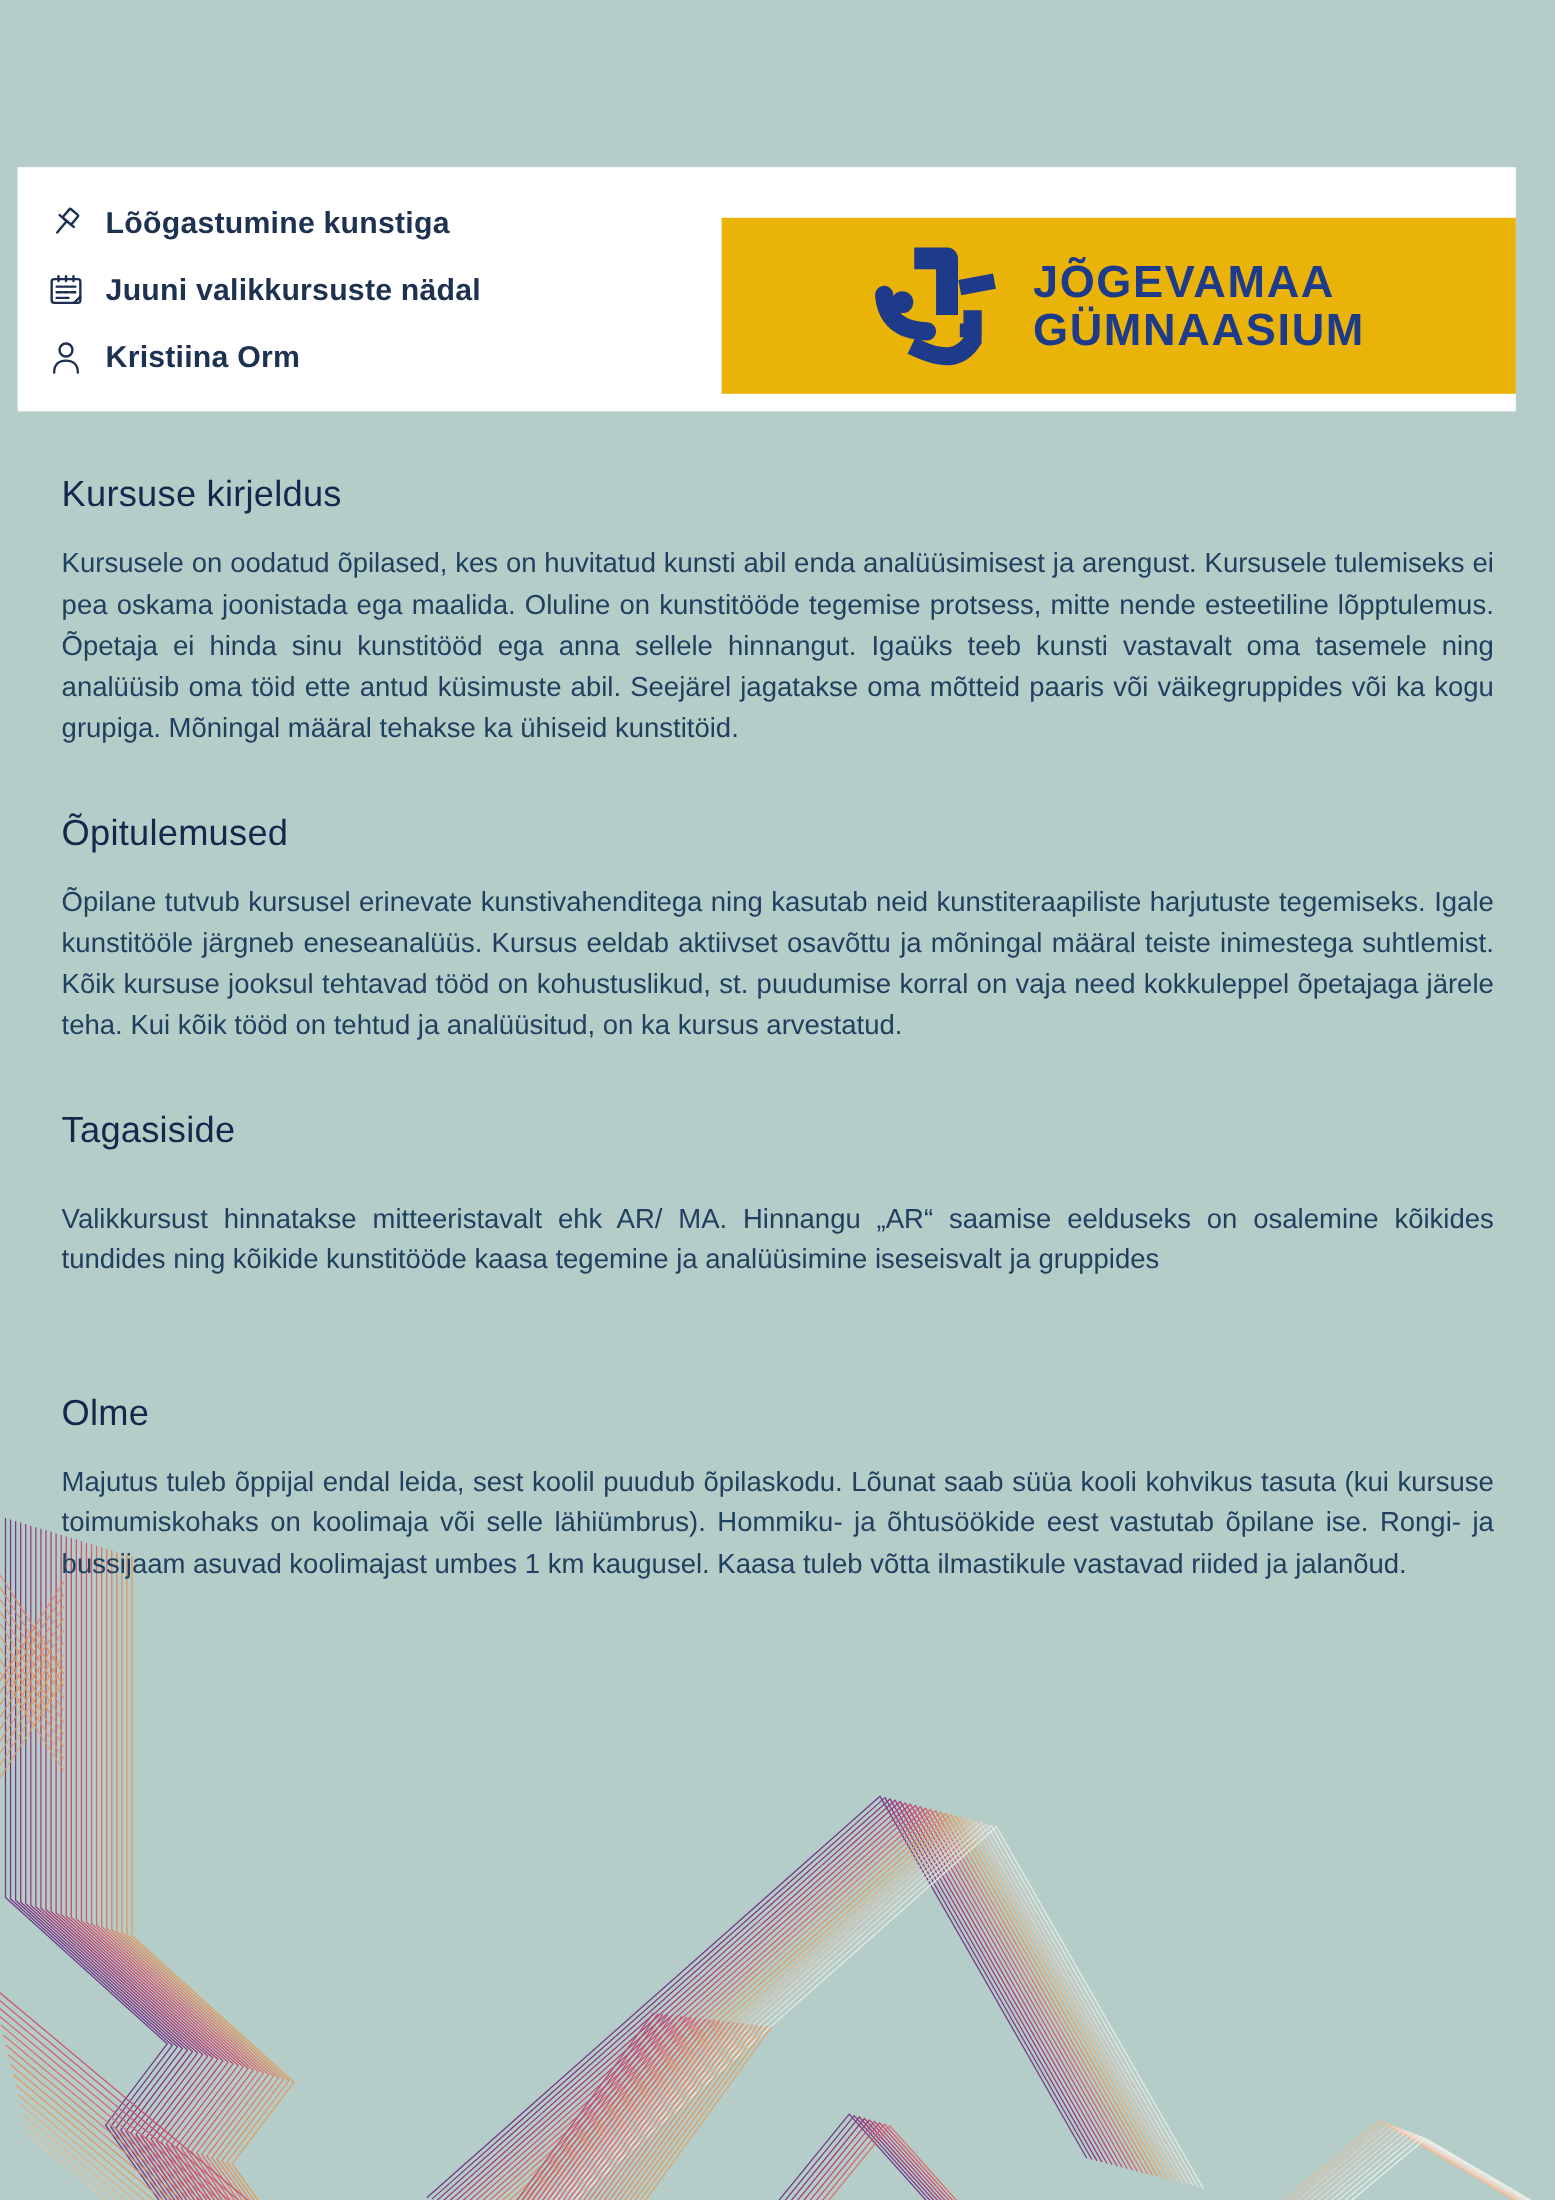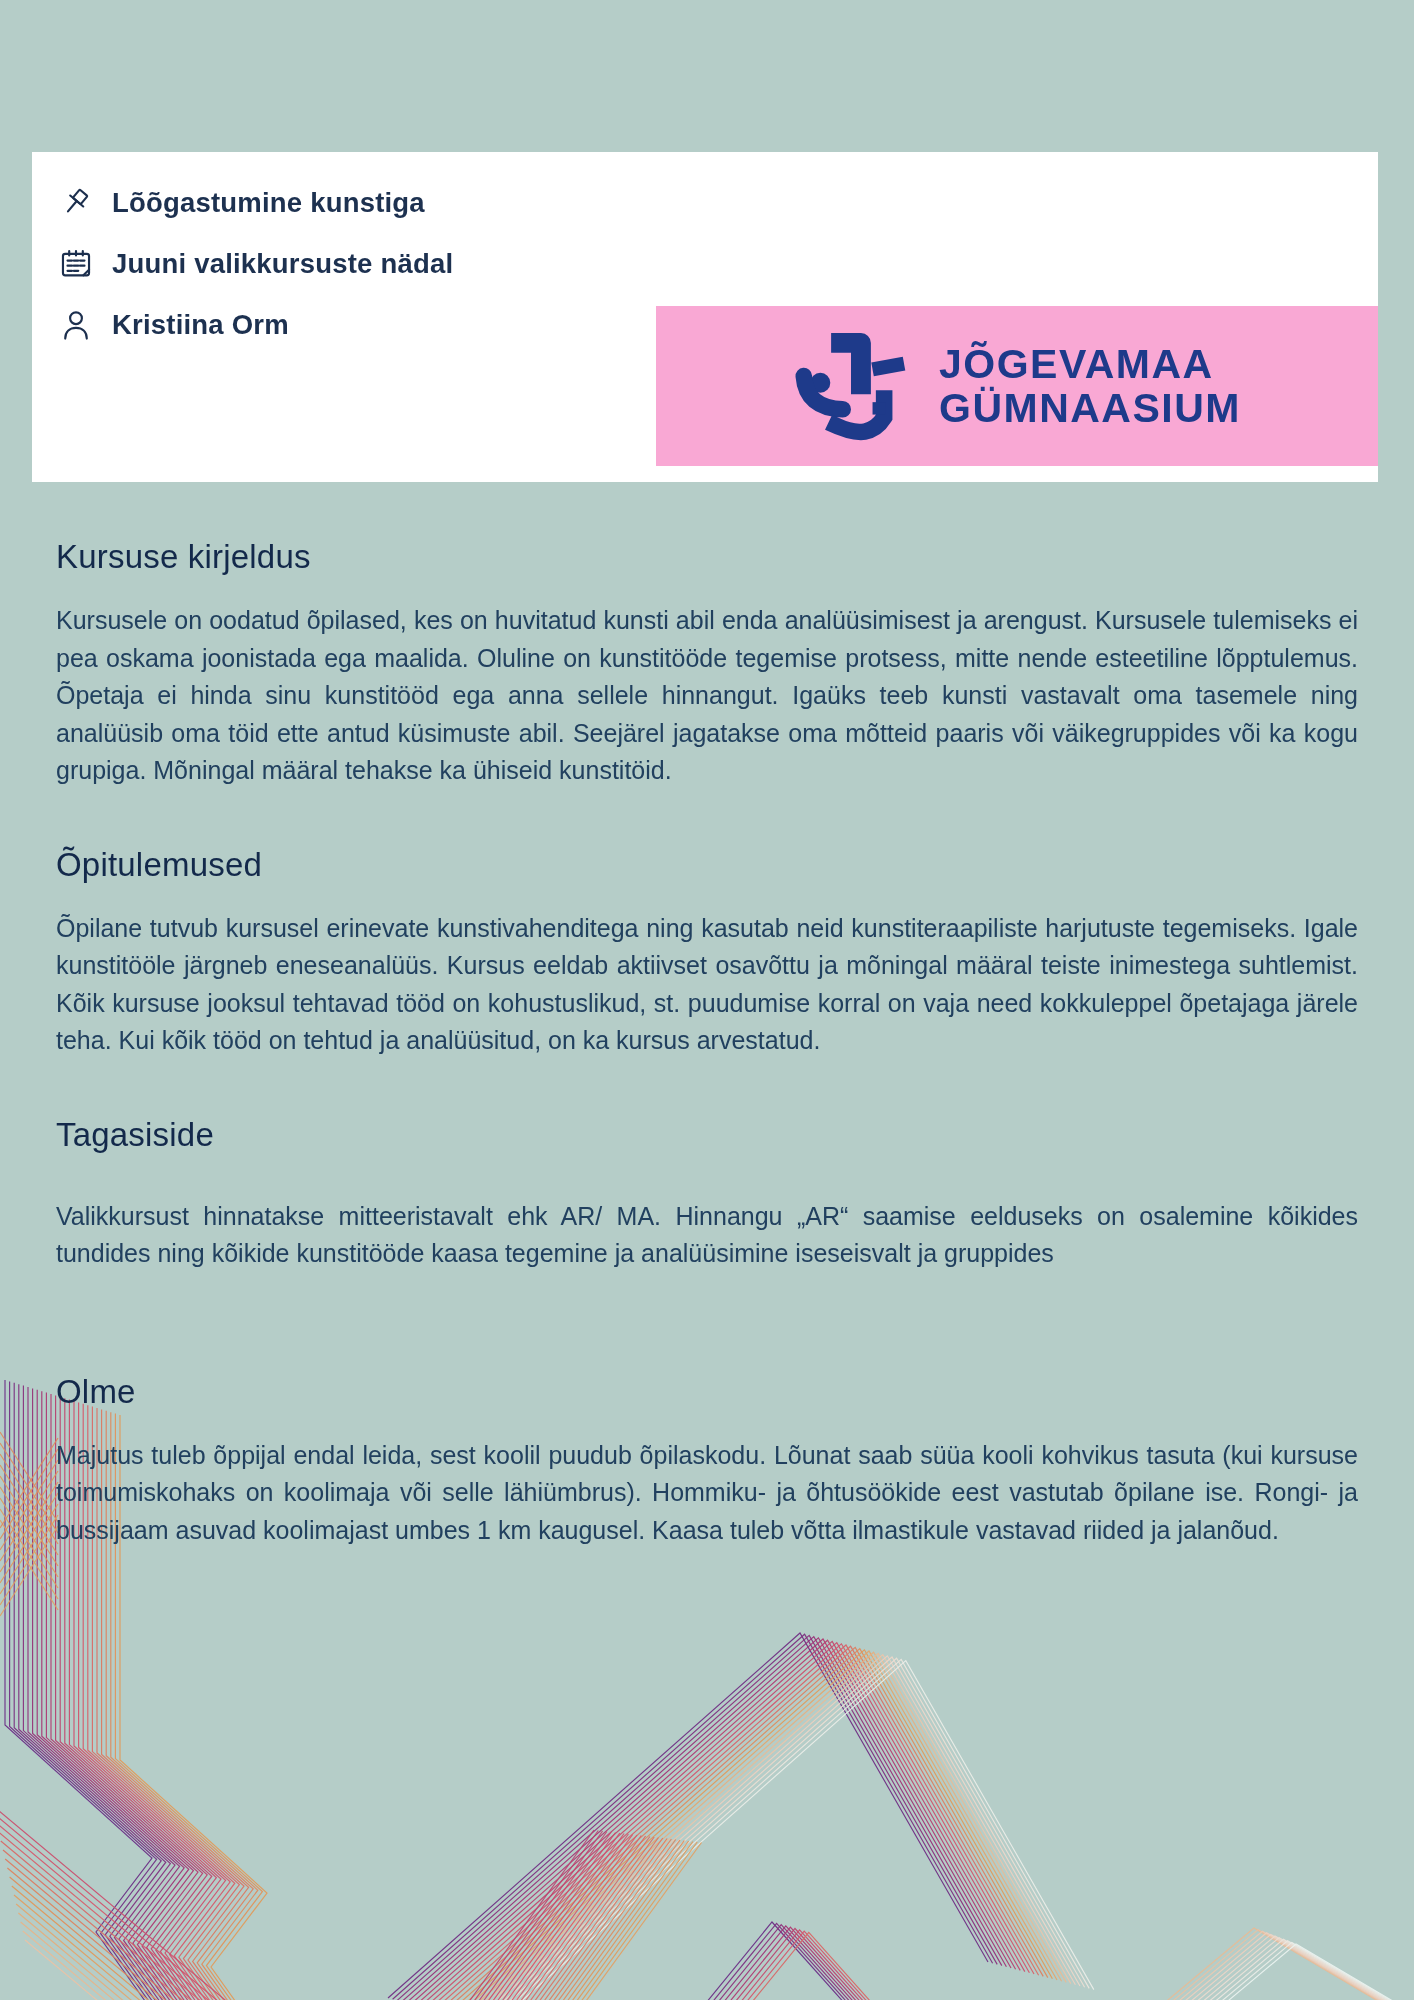--- a/index.html
+++ b/index.html
@@ -11,41 +11,41 @@
     background:#b5cdc8;
     overflow:hidden;
   }
   
   #line-art{position:absolute;left:0;top:1380px;width:1414px;height:620px;z-index:1;}
   #line-art path{fill:none;stroke-width:1.15;stroke-opacity:.95;}
 
   
   .card{
     position:relative;z-index:2;
-    margin:152px 36px 0 32px;
-    height:330px;
+    margin:152px 36px 0 16px;
+    height:222px;
     background:#ffffff;
     box-sizing:border-box;
     padding-left:11px;
   }
   .meta{
     position:absolute;left:26px;top:32px;
     display:flex;flex-direction:column;gap:23px;
   }
   .meta-row{display:flex;align-items:center;gap:18px;height:38px;}
   .icn{width:36px;height:36px;display:flex;align-items:center;justify-content:center;}
   .icn svg{width:34px;height:34px;stroke:#1c2f4e;stroke-width:1.9;fill:none;stroke-linecap:round;stroke-linejoin:round;}
   .meta-label{
     font-size:27.5px;font-weight:600;color:#1d3150;letter-spacing:.2px;
     white-space:nowrap;
   }
   .logo-panel{
     position:absolute;right:0;bottom:16px;
     width:722px;height:160px;
-    background:#f9a8d4;
+    background:#eab308;
     display:flex;align-items:center;justify-content:center;gap:30px;
   }
   .logo-mark{width:116px;height:128px;}
   .logo-mark *{fill:#1e3a8a;}
   .logo-mark .st{fill:none;stroke:#1e3a8a;}
   .logo-text{color:#1e3a8a;font-weight:700;font-size:41px;line-height:1.08;letter-spacing:1.5px;}
 
   
   .content{position:relative;z-index:2;padding:0 56px;}
   .content h2{

